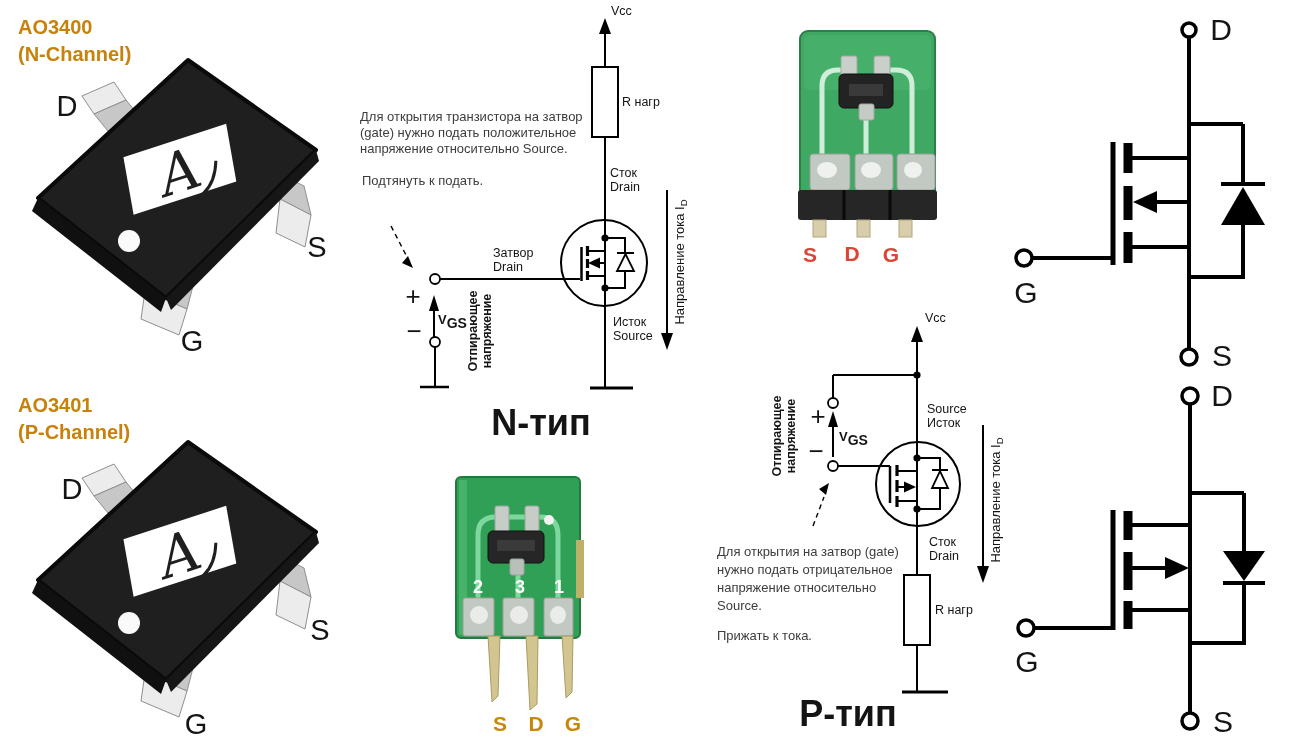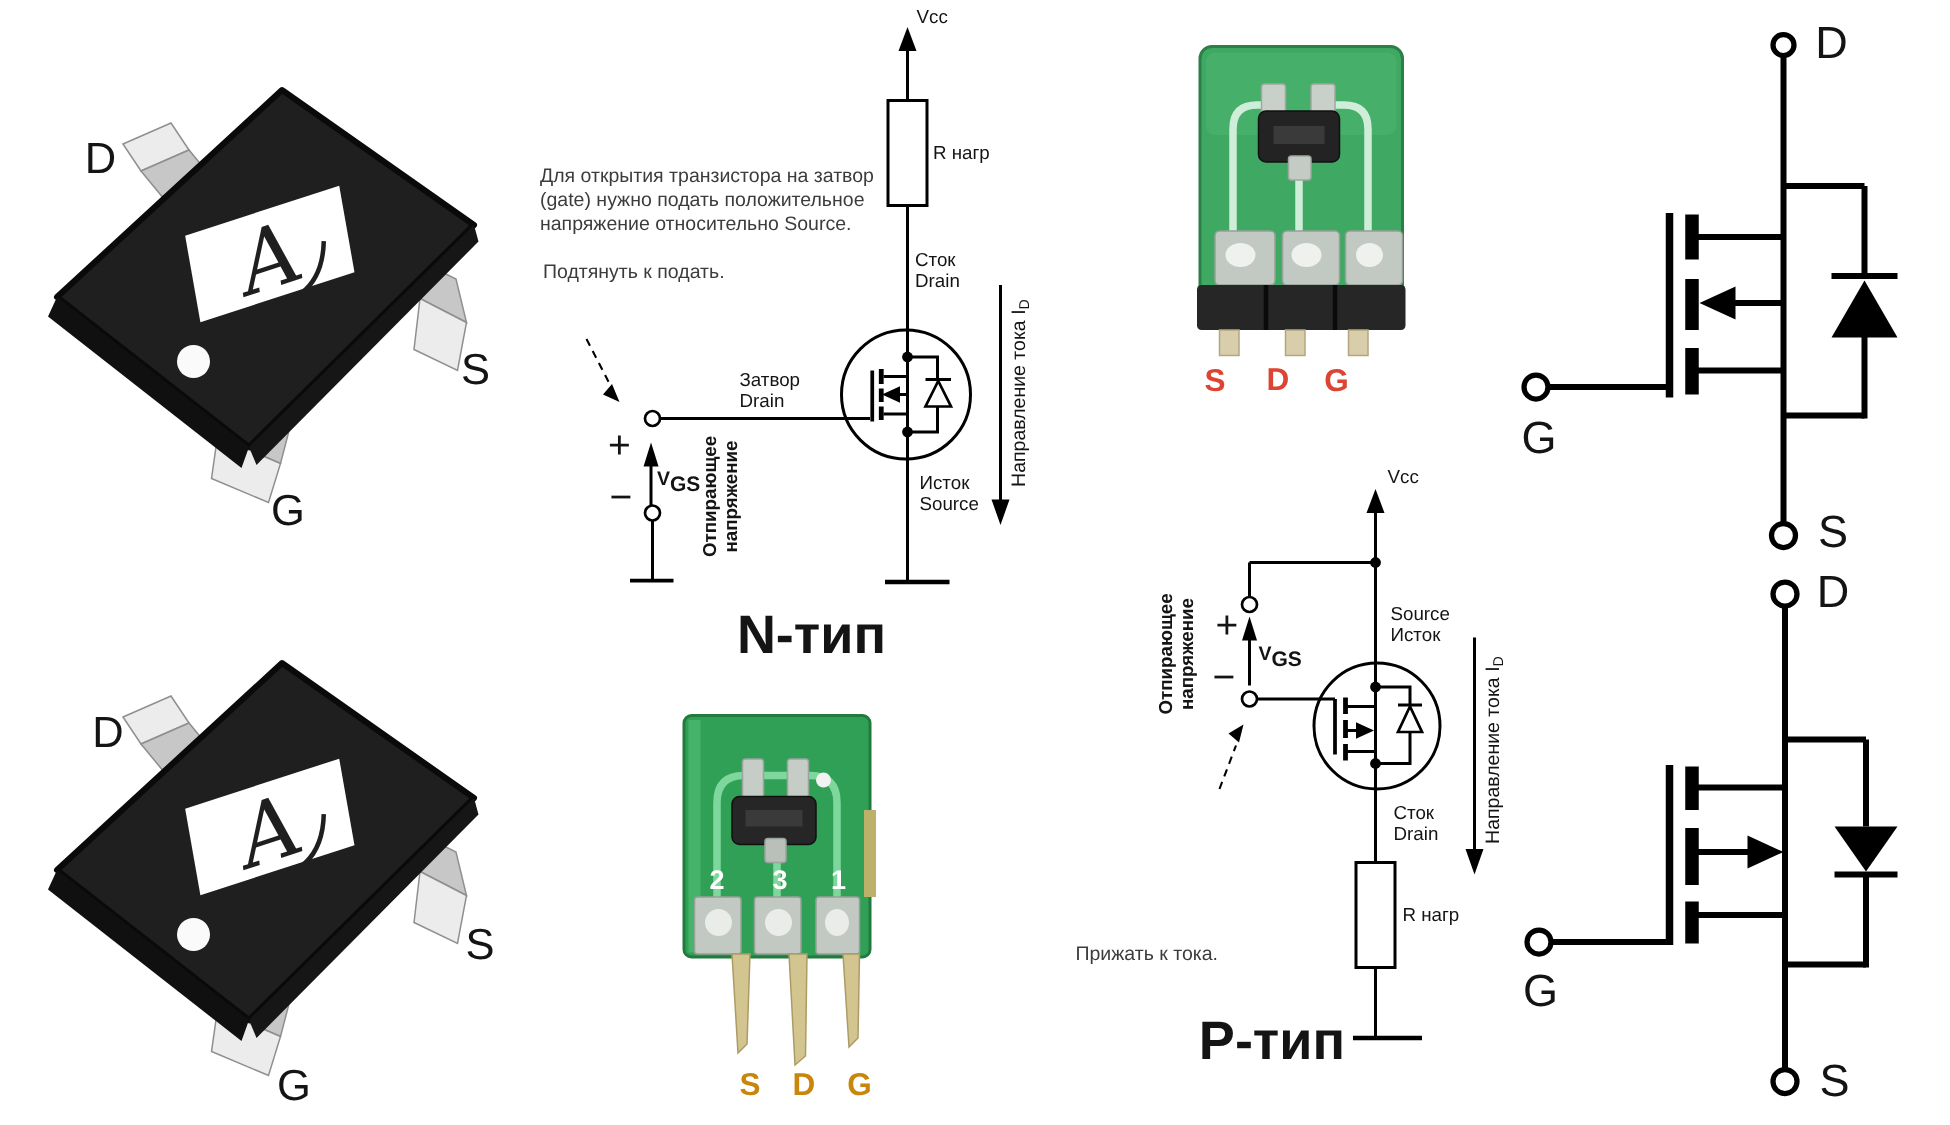--- a/index.html
+++ b/index.html
@@ -210,20 +210,24 @@
     <rect x="544" y="598" width="29" height="38" rx="2" fill="#c2c8c2" stroke="#96a096" stroke-width="1"></rect>
     <ellipse cx="479" cy="615" rx="9" ry="9" fill="#e9ece9"></ellipse>
     <ellipse cx="519" cy="615" rx="9" ry="9" fill="#e9ece9"></ellipse>
     <ellipse cx="558" cy="615" rx="8" ry="9" fill="#e9ece9"></ellipse>
     <polygon points="488,636 500,636 498,696 492,702" fill="#d3c590" stroke="#ab9c66" stroke-width="1"></polygon>
     <polygon points="526,636 538,636 537,704 530,710" fill="#d3c590" stroke="#ab9c66" stroke-width="1"></polygon>
     <polygon points="562,636 573,636 572,692 566,698" fill="#d3c590" stroke="#ab9c66" stroke-width="1"></polygon>
   </g>
 </svg>
 
+  <div class="lbl title" style="left:18px;top:14px">AO3400
+(N-Channel)</div>
+  <div class="lbl title" style="left:18px;top:392px">AO3401
+(P-Channel)</div>
 
   <div class="lbl pin ctr" style="left:67px;top:107px">D</div>
   <div class="lbl pin ctr" style="left:317px;top:248px">S</div>
   <div class="lbl pin ctr" style="left:192px;top:342px">G</div>
   <div class="lbl pin ctr" style="left:72px;top:490px">D</div>
   <div class="lbl pin ctr" style="left:320px;top:631px">S</div>
   <div class="lbl pin ctr" style="left:196px;top:725px">G</div>
 
   <div class="lbl sch" style="left:611px;top:5px">Vcc</div>
   <div class="lbl sch" style="left:622px;top:96px">R нагр</div>
@@ -250,22 +254,26 @@
 Исток</div>
   <div class="lbl sign ctr" style="left:818px;top:417px">+</div>
   <div class="lbl" style="left:839px;top:427px"><span class="b" style="font-size:13px">V</span><span class="vsub">GS</span></div>
   <div class="lbl sign ctr" style="left:816px;top:452px">−</div>
   <div class="lbl vert rot" style="left:784px;top:436px">Отпирающее
 напряжение</div>
   <div class="lbl sch" style="left:929px;top:536px">Сток
 Drain</div>
   <div class="lbl sch" style="left:935px;top:604px">R нагр</div>
   <div class="lbl idir rot" style="left:997px;top:500px"><span>Направление тока I</span><span class="isub">D</span></div>
+  <div class="lbl notep" style="left:717px;top:543px;width:200px">Для открытия на затвор (gate)
+нужно подать отрицательное
+напряжение относительно
+Source.</div>
   <div class="lbl notep" style="left:717px;top:627px;width:200px">Прижать к тока.</div>
-  <div class="lbl cap ctr" style="left:848px;top:694px">Р-тип</div>
+  <div class="lbl cap ctr" style="left:848px;top:714px">Р-тип</div>
 
   <div class="lbl redl ctr" style="left:810px;top:255px">S</div>
   <div class="lbl redl ctr" style="left:852px;top:254px">D</div>
   <div class="lbl redl ctr" style="left:891px;top:255px">G</div>
   <div class="lbl whitel ctr" style="left:478px;top:587px">2</div>
   <div class="lbl whitel ctr" style="left:520px;top:587px">3</div>
   <div class="lbl whitel ctr" style="left:559px;top:587px">1</div>
   <div class="lbl goldl ctr" style="left:500px;top:724px">S</div>
   <div class="lbl goldl ctr" style="left:536px;top:724px">D</div>
   <div class="lbl goldl ctr" style="left:573px;top:724px">G</div>

